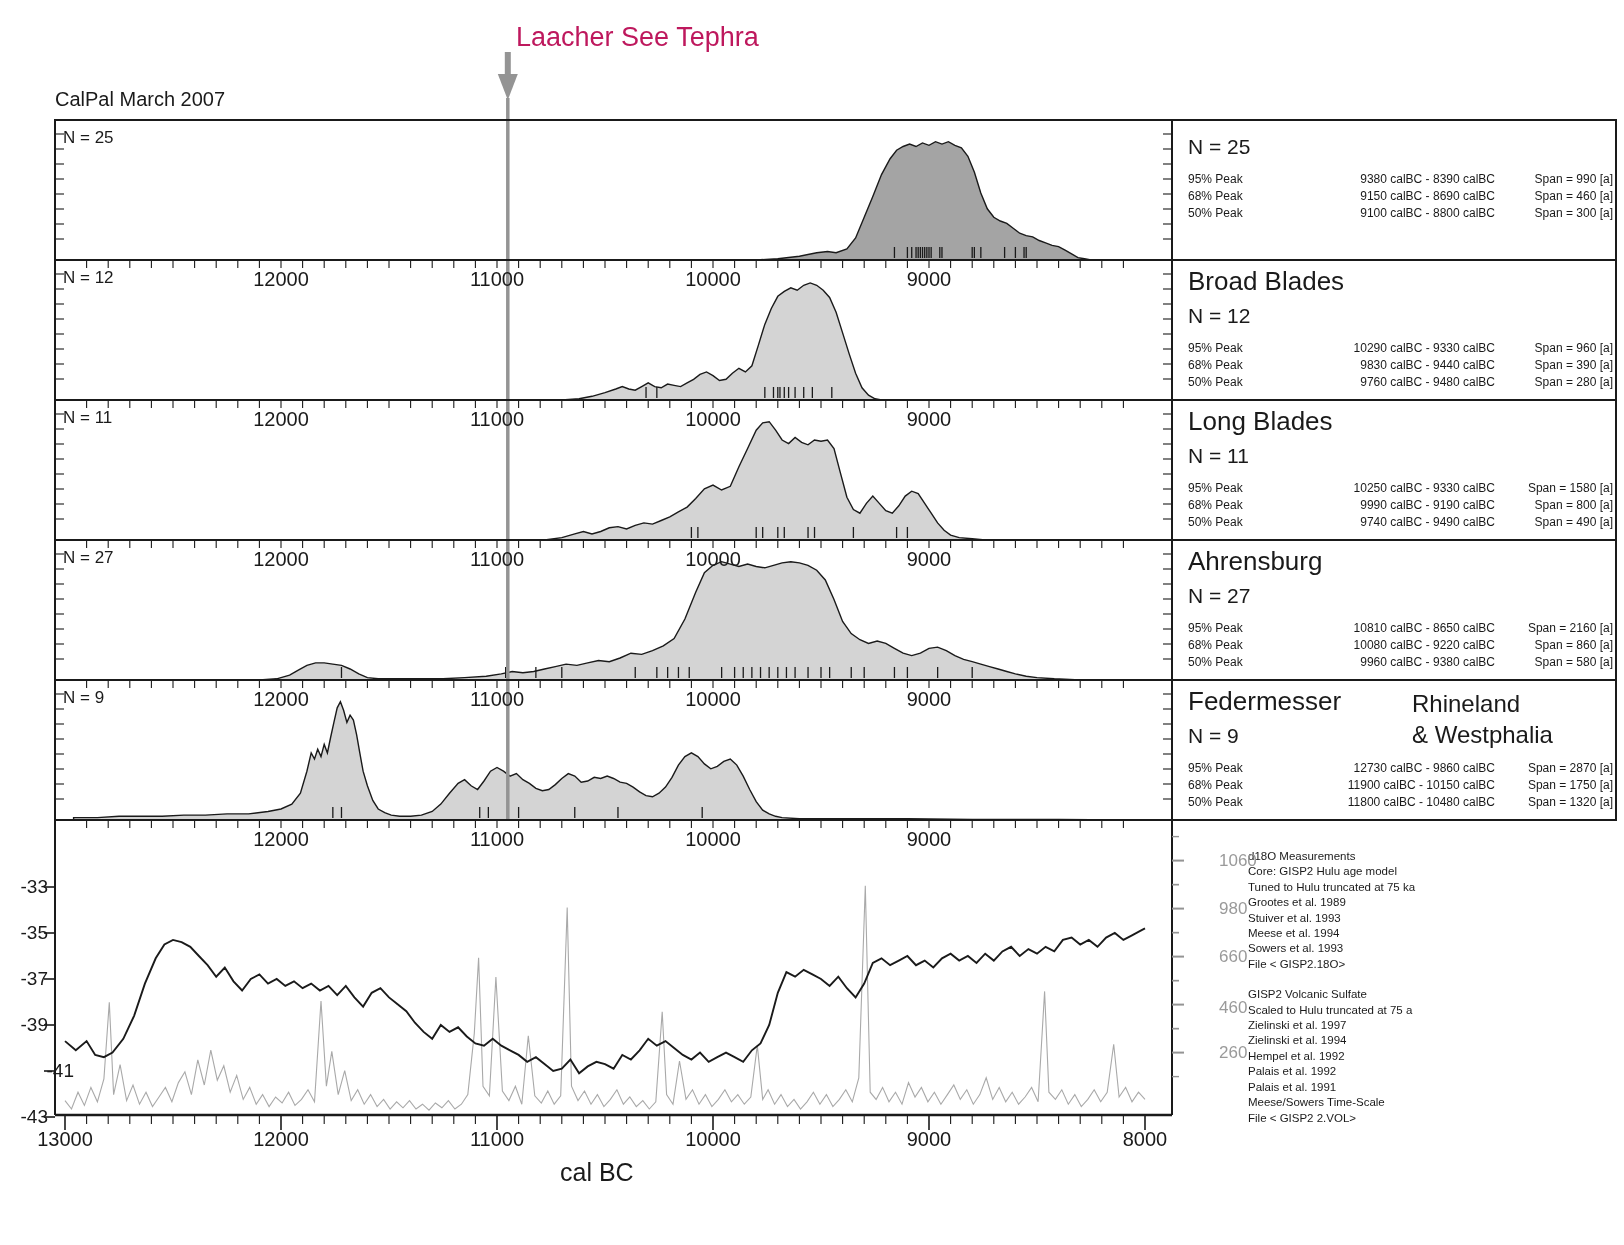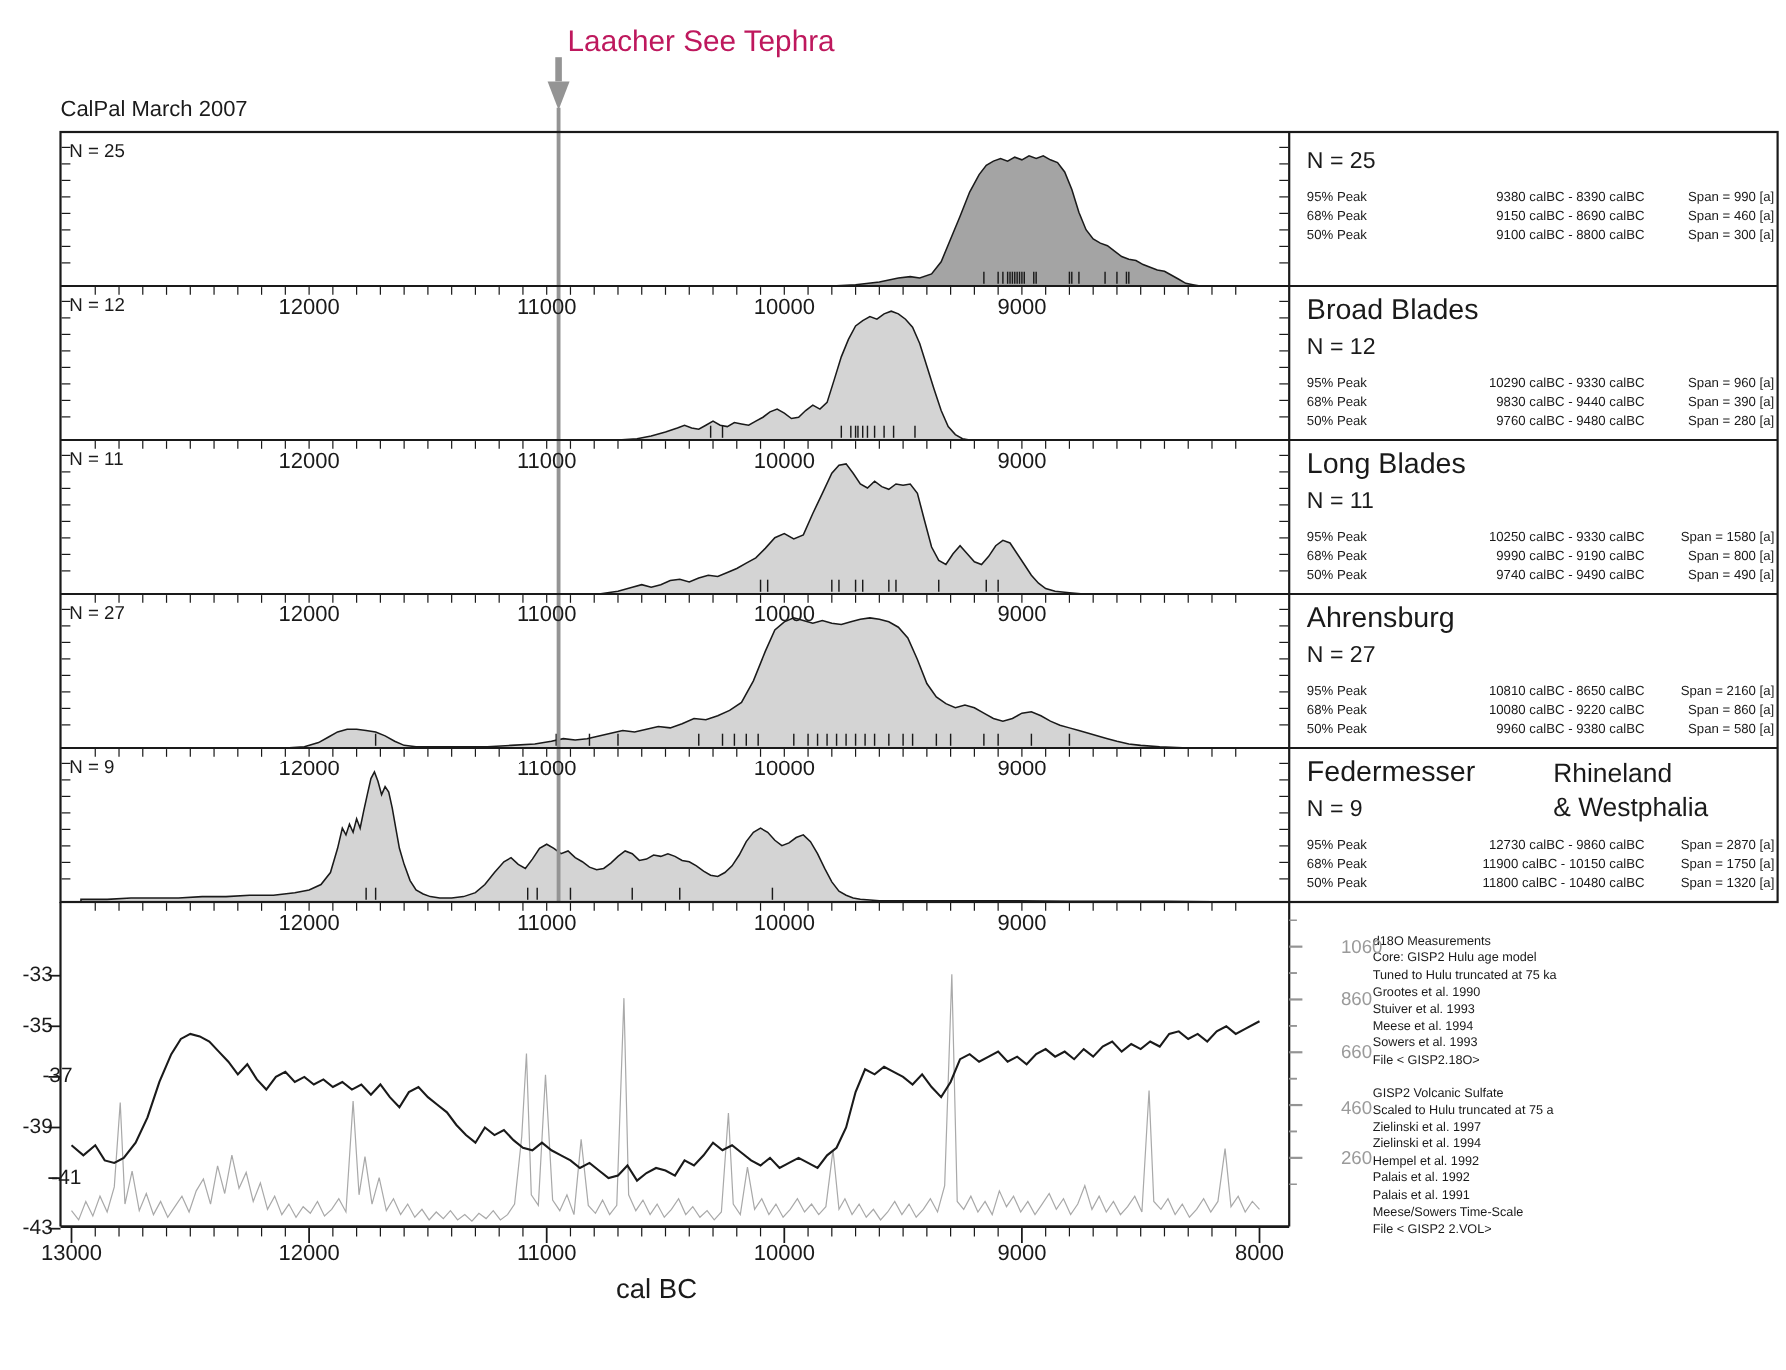--- a/index.html
+++ b/index.html
@@ -642,21 +642,21 @@
   <div class="abs region">
     <div>Rhineland</div>
     <div>&amp; Westphalia</div>
   </div>
 
   <div class="abs notes">
     <div id="notes1">
         <div>d18O Measurements</div>
         <div>Core: GISP2 Hulu age model</div>
         <div>Tuned to Hulu truncated at 75 ka</div>
-        <div>Grootes et al. 1990</div>
+        <div>Grootes et al. 1989</div>
         <div>Stuiver et al. 1993</div>
         <div>Meese et al. 1994</div>
         <div>Sowers et al. 1993</div>
         <div>File &lt; GISP2.18O&gt;</div>
       </div>
     <div class="gap"></div>
     <div id="notes2">
         <div>GISP2 Volcanic Sulfate</div>
         <div>Scaled to Hulu truncated at 75 a</div>
         <div>Zielinski et al. 1997</div>
@@ -693,23 +693,23 @@
       <span class="xlab" style="left: 713px; top: 828px;">10000</span>
       <span class="xlab" style="left: 929px; top: 828px;">9000</span>
       <span class="xlab" style="left: 65px; top: 1128px;">13000</span>
       <span class="xlab" style="left: 281px; top: 1128px;">12000</span>
       <span class="xlab" style="left: 497px; top: 1128px;">11000</span>
       <span class="xlab" style="left: 713px; top: 1128px;">10000</span>
       <span class="xlab" style="left: 929px; top: 1128px;">9000</span>
       <span class="xlab" style="left: 1145px; top: 1128px;">8000</span>
       <span class="axval" style="top: 876px;">-33</span>
       <span class="axval" style="top: 922px;">-35</span>
-      <span class="axval" style="top: 968px; margin-left: 18px;">-37</span>
+      <span class="axval" style="top: 968px;">-37</span>
       <span class="axval" style="top: 1014px;">-39</span>
       <span class="axval" style="top: 1060px; padding-left: 26px;">-41</span>
       <span class="axval" style="top: 1106px;">-43</span>
       <span class="sulval" style="top: 850.6px;">1060</span>
-      <span class="sulval" style="top: 898.6px;">860</span>
+      <span class="sulval" style="top: 898.6px;">980</span>
       <span class="sulval" style="top: 946.6px;">660</span>
       <span class="sulval" style="top: 998px;">460</span>
       <span class="sulval" style="top: 1042.6px;">260</span>
     </div>
 </div>
 
 </body></html>

